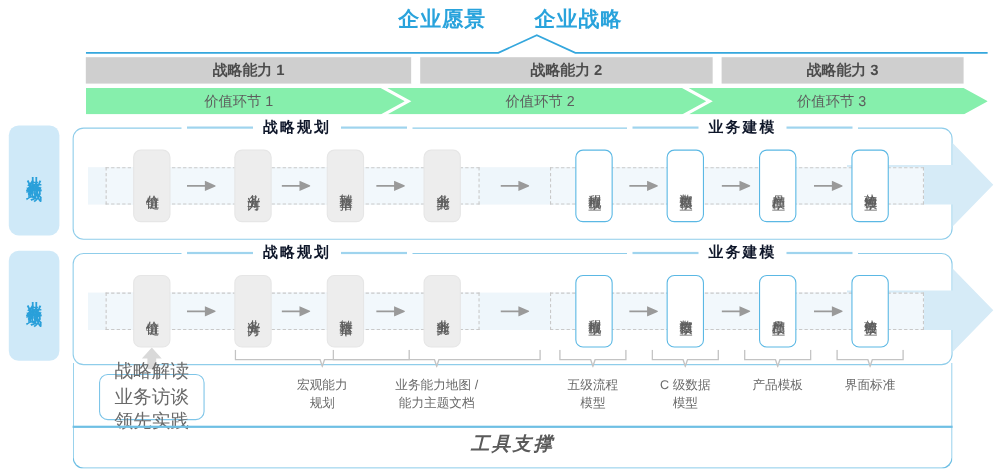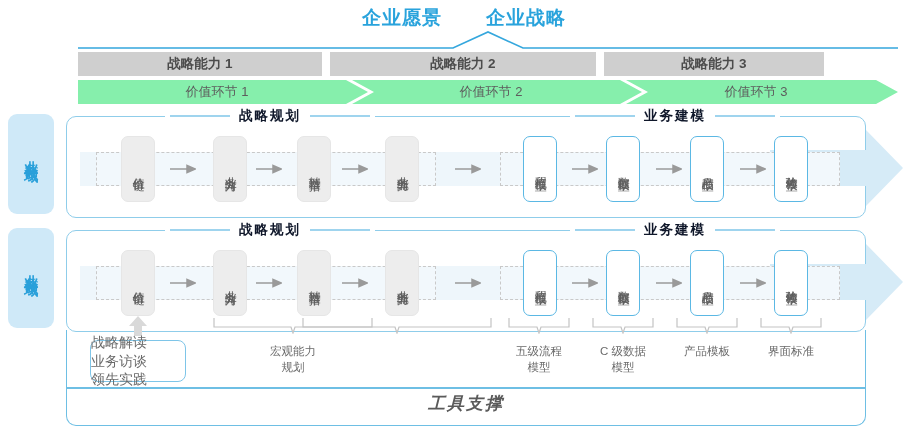--- a/index.html
+++ b/index.html
@@ -103,22 +103,22 @@
   .bigarrow{position:absolute;}
 
   
   .brk{position:absolute;}
   .tool-label{
     position:absolute;text-align:center;font-size:11.5px;color:#6a6a6a;
     line-height:1.35;white-space:nowrap;
   }
   .tool-box{
     position:absolute;border:1.3px solid #7ec5e8;border-radius:8px;background:#ffffff;
-    display:flex;align-items:center;justify-content:flex-start;text-align:center;
-    font-size:14px;color:#6a6a6a;line-height:1.35;box-sizing:border-box;
+    display:flex;align-items:center;justify-content:center;text-align:center;
+    font-size:17px;color:#6a6a6a;line-height:1.35;box-sizing:border-box;
   }
 
   
   .footer-box{
     position:absolute;left:66px;top:330px;width:800px;height:96px;
     border:1.5px solid #6ebfe4;border-top:none;border-radius:0 0 10px 10px;
     box-sizing:border-box;
   }
   .footer-title{
     position:absolute;left:66px;top:392px;width:800px;text-align:center;
@@ -136,21 +136,21 @@
   <div class="title-row">
     <span class="title">企业愿景</span>
     <span class="title">企业战略</span>
   </div>
 
   <svg class="title-connector" width="820" height="22">
     <path d="M0,18 L375,18 L410,2 L445,18 L820,18" fill="none" stroke="#35a7dd" stroke-width="1.6"></path>
   </svg>
 
   <div class="cap-row">
-    <div class="cap-cell" style="width:244px">
+    <div class="cap-cell" style="width:296px">
       <span>战略能力 1</span>
     </div>
     <div class="cap-gap"></div>
     <div class="cap-cell" style="width:266px">
       <span>战略能力 2</span>
     </div>
     <div class="cap-gap"></div>
     <div class="cap-cell" style="width:220px">
       <span>战略能力 3</span>
     </div>
@@ -342,20 +342,24 @@
       <span>战略解读</span><br>
       <span>业务访谈</span><br>
       <span>领先实践</span>
     </span>
   </div>
 
   <div class="tool-label" style="left:233px;top:344px;width:120px;">
     <span>宏观能力</span><br>
     <span>规划</span>
   </div>
+  <div class="tool-label" style="left:337px;top:344px;width:120px;">
+    <span>业务能力地图 /</span><br>
+    <span>能力主题文档</span>
+  </div>
   <div class="tool-label" style="left:489px;top:344px;width:100px;">
     <span>五级流程</span><br>
     <span>模型</span>
   </div>
   <div class="tool-label" style="left:573px;top:344px;width:100px;">
     <span>C 级数据</span><br>
     <span>模型</span>
   </div>
   <div class="tool-label" style="left:657px;top:344px;width:100px;">
     <span>产品模板</span>

